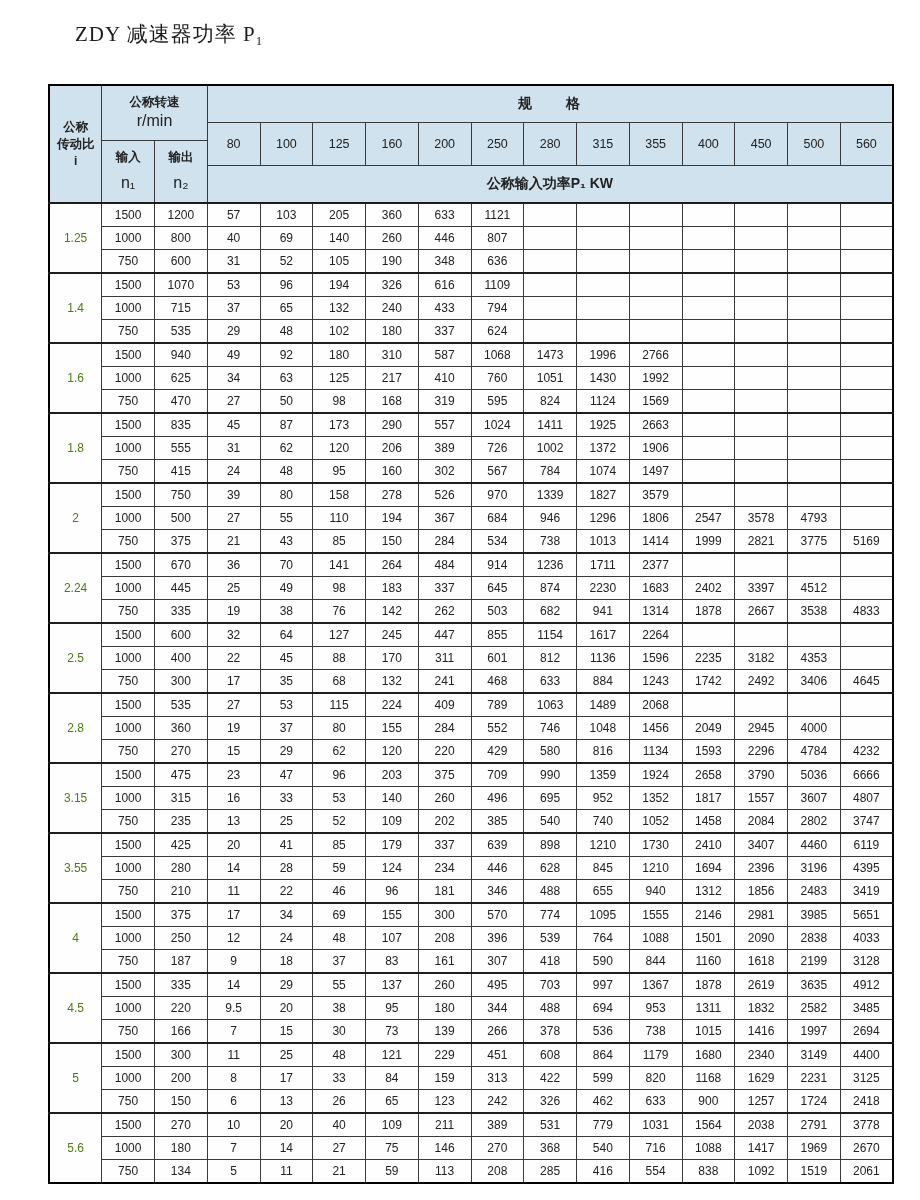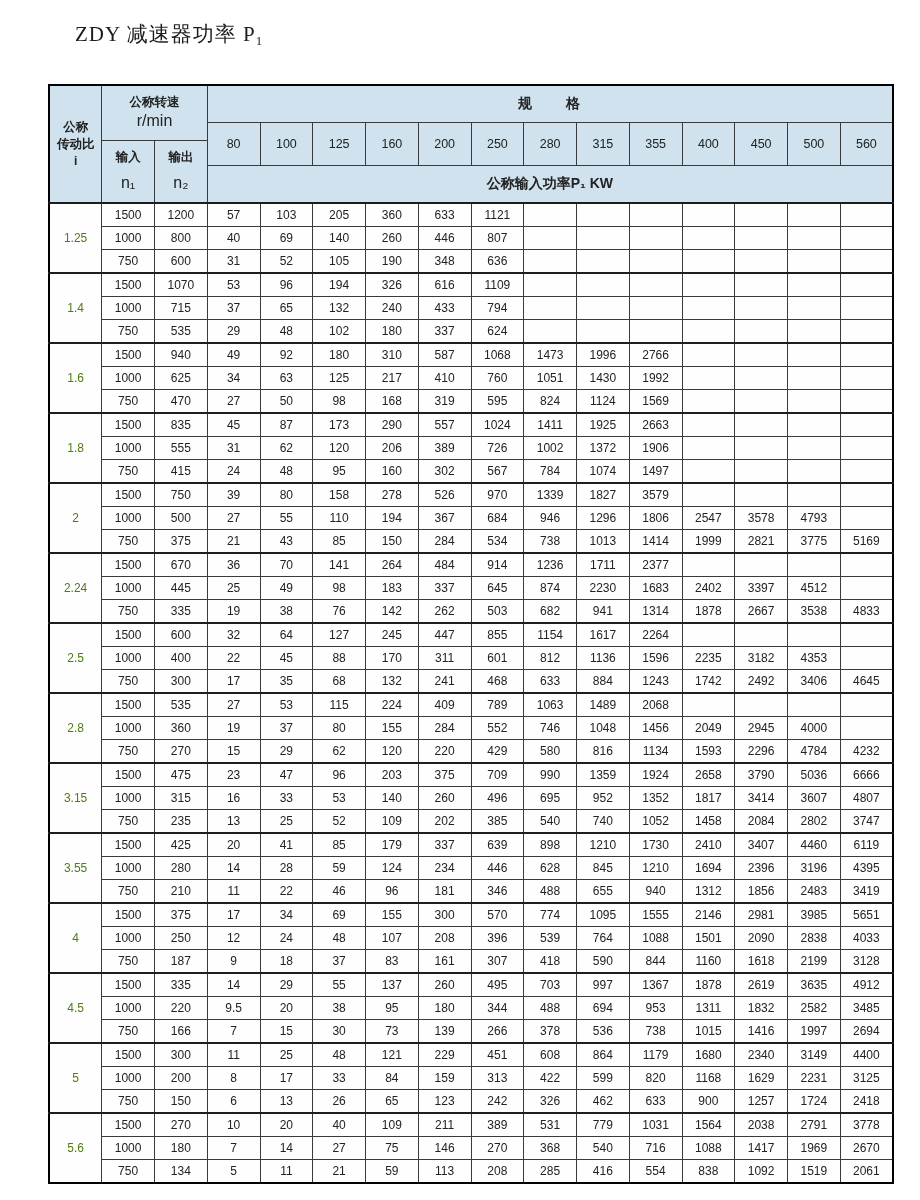--- a/index.html
+++ b/index.html
@@ -568,21 +568,21 @@
           <td class="power-cell">16</td>
           <td class="power-cell">33</td>
           <td class="power-cell">53</td>
           <td class="power-cell">140</td>
           <td class="power-cell">260</td>
           <td class="power-cell">496</td>
           <td class="power-cell">695</td>
           <td class="power-cell">952</td>
           <td class="power-cell">1352</td>
           <td class="power-cell">1817</td>
-          <td class="power-cell">3414</td>
+          <td class="power-cell">1557</td>
           <td class="power-cell">3607</td>
           <td class="power-cell">4807</td>
         </tr>
         <tr class="group-inner">
           <td class="speed-cell">750</td>
           <td class="speed-cell">235</td>
           <td class="power-cell">13</td>
           <td class="power-cell">25</td>
           <td class="power-cell">52</td>
           <td class="power-cell">109</td>

